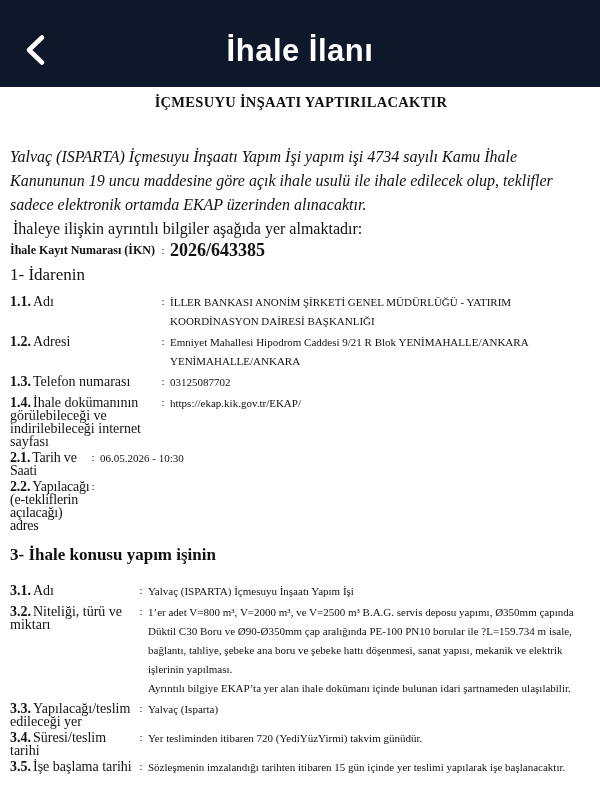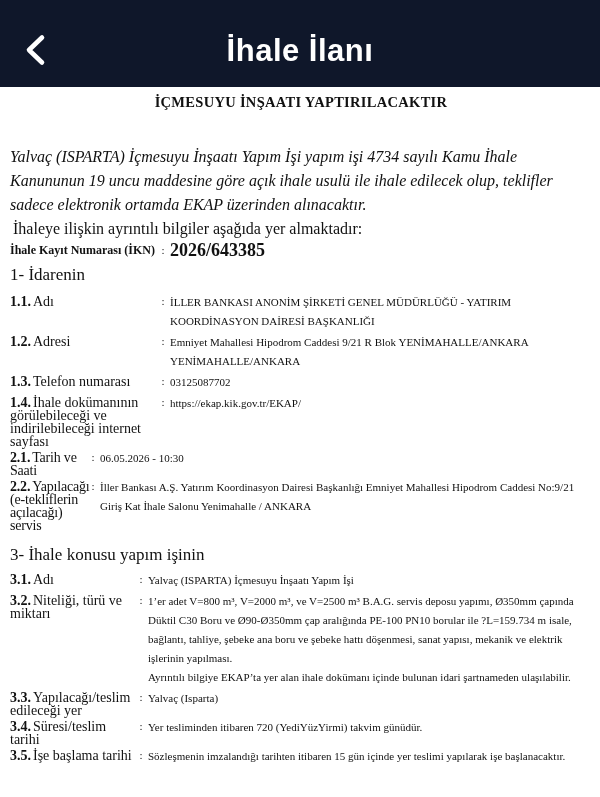--- a/index.html
+++ b/index.html
@@ -94,21 +94,21 @@
   .s1 .lbl { width:146px; }
   .s2 .lbl { width:76px; letter-spacing:-0.2px; }
   .s3 .lbl { width:124px; }
   .section-heading {
     font-size:17px;
     line-height:20px;
     font-weight:400;
   }
   .h1 { margin-top:5px;  margin-bottom:7px; }
   .h2 { margin-top:11px; margin-bottom:2px; }
-  .h3 { margin-top:13px; margin-bottom:5px; }
+  .h3 { margin-top:13px; margin-bottom:16px;font-weight:bold; }
 </style>
 </head>
 <body>
 
 <header class="appbar">
   <button class="back-btn">
     <span>
       <svg width="27" height="32" viewBox="0 0 27 32">
         <polyline points="20,3.5 7,16 20,28.5" fill="none" stroke="#ffffff" stroke-width="4.6" stroke-linecap="round" stroke-linejoin="round"></polyline>
       </svg>
@@ -153,23 +153,22 @@
     <div class="val">https://ekap.kik.gov.tr/EKAP/</div>
   </div>
 
 
   <div class="row s2">
     <div class="lbl"><b>2.1.</b><span>Tarih ve Saati</span></div>
     <div class="colon">:</div>
     <div class="val">06.05.2026 - 10:30</div>
   </div>
   <div class="row s2">
-    <div class="lbl"><b>2.2.</b><span>Yapılacağı (e-tekliflerin açılacağı) servis</span></div>
-    <div class="colon">:</div>
-    <div class="val">İller Bankası A.Ş. Yatırım Koordinasyon Dairesi Başkanlığı Emniyet Mahallesi Hipodrom Caddesi No:9/21 Giriş Kat İhale Salonu Yenimahalle / ANKARA</div>
+    <div class="lbl"><b>2.2.</b><span>Yapılacağı (e-tekliflerin açılacağı) adres</span></div>
+    <div class="colon">:</div>
   </div>
 
   <div class="section-heading h3">3- İhale konusu yapım işinin</div>
 
   <div class="row s3">
     <div class="lbl"><b>3.1.</b><span>Adı</span></div>
     <div class="colon">:</div>
     <div class="val">Yalvaç (ISPARTA) İçmesuyu İnşaatı Yapım İşi</div>
   </div>
   <div class="row s3">

